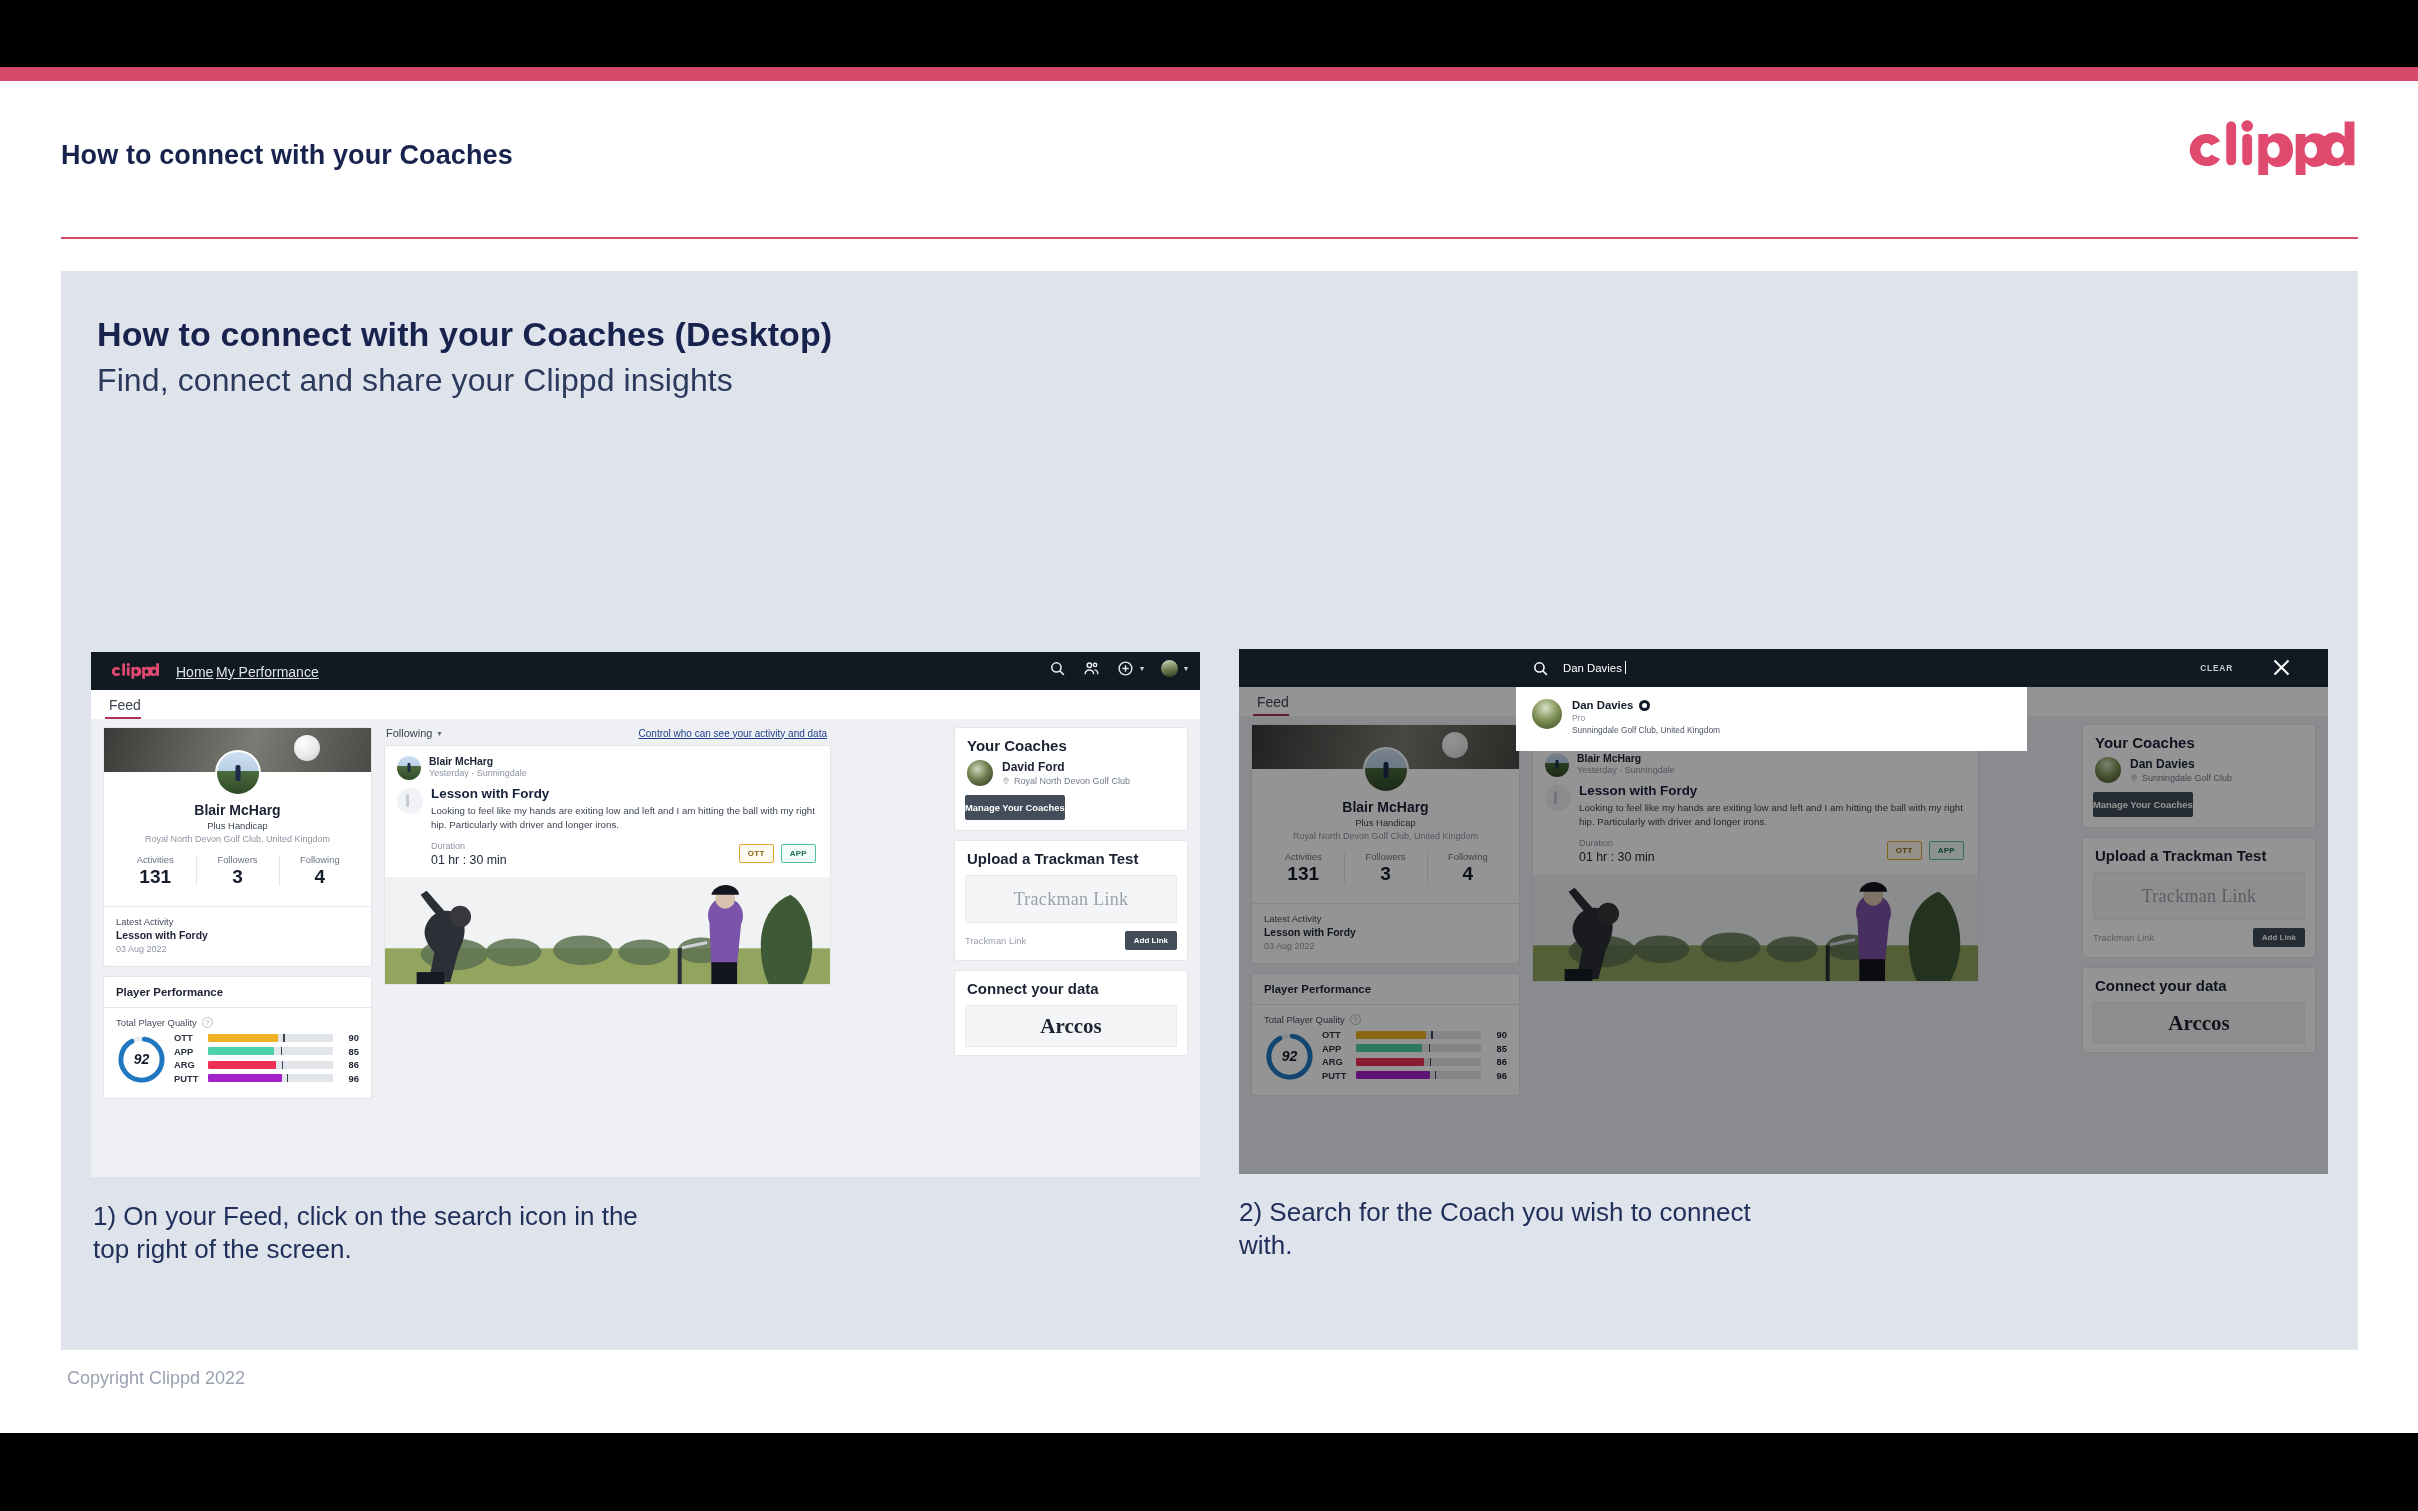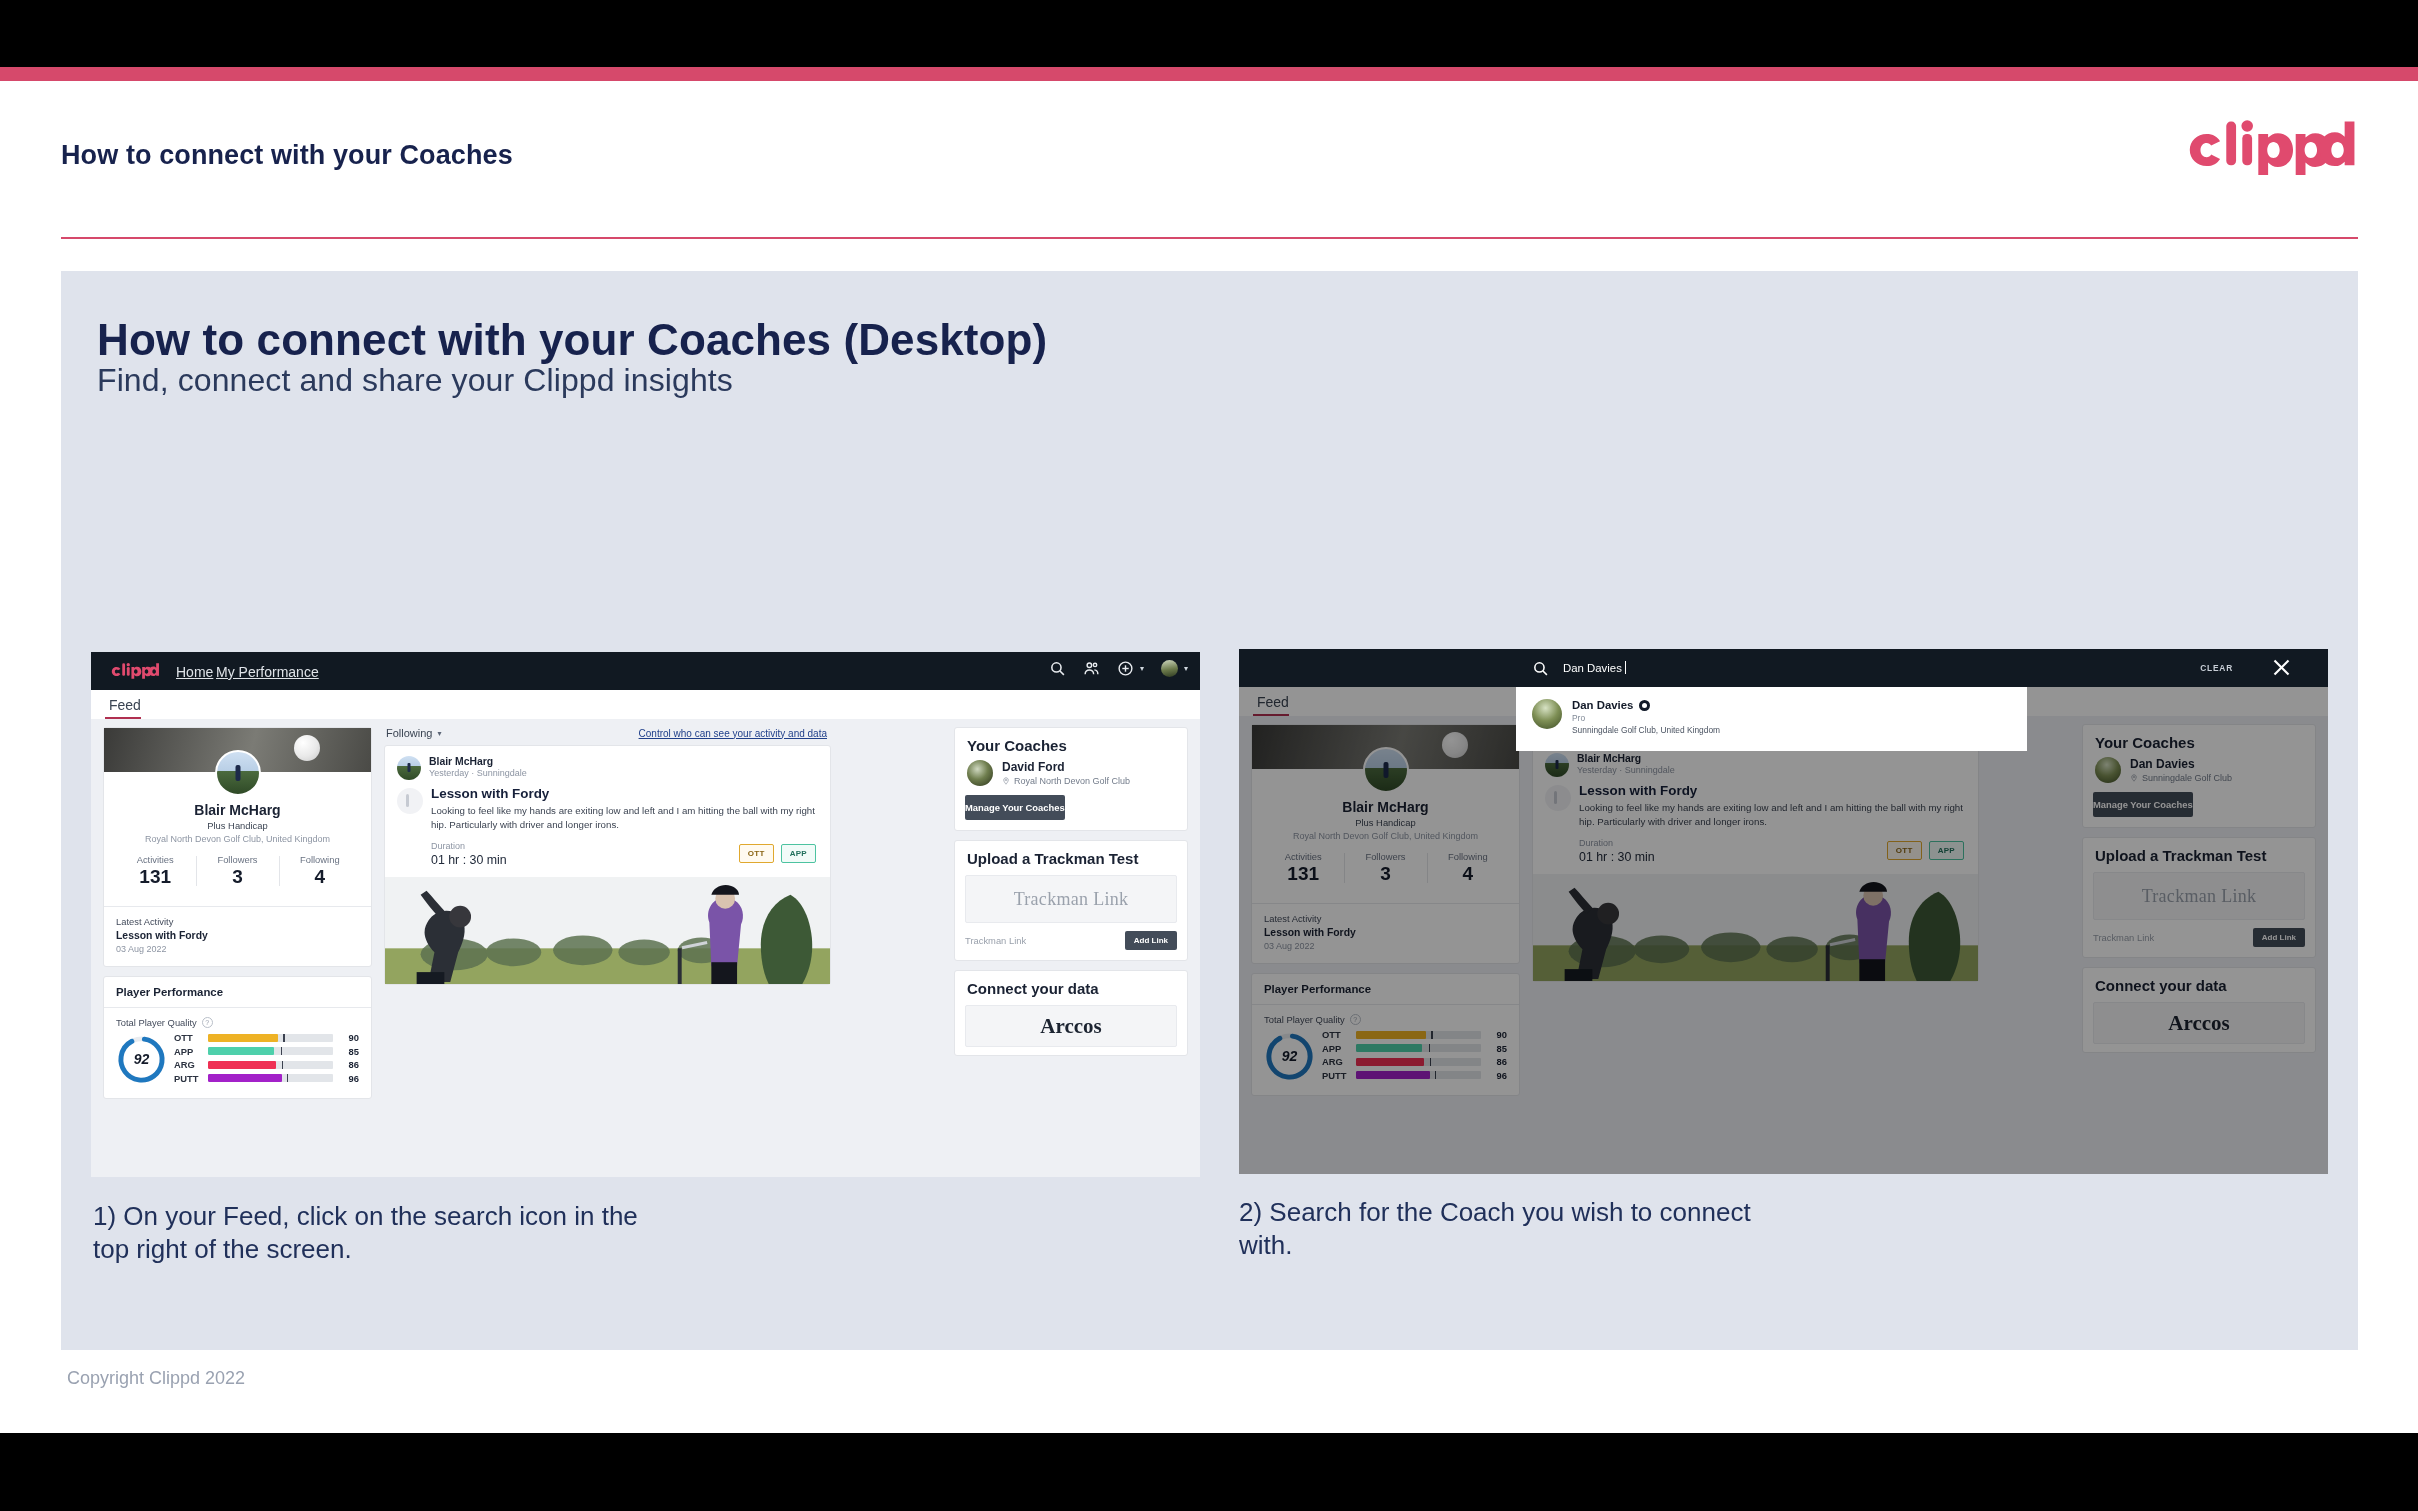--- a/index.html
+++ b/index.html
@@ -23,21 +23,21 @@
   .header-title { font-size:27px; color:#17224d; font-weight:700; letter-spacing:0.1px; }
   .logo { position:absolute; right:0px; top:-22px; width:178px; height:59px; }
   .logo svg { display:block; }
   .header-rule { position:absolute; left:61px; top:156px; width:2297px; height:2px; background:#d6496b; }
 
   
   .panel {
     position:absolute; left:61px; top:190px; width:2297px; height:1079px;
     background:#dfe3ec;
   }
-  .panel-title { position:absolute; left:36px; top:44px; font-size:44px; font-weight:700; color:#17224d; letter-spacing:0.1px; }
+  .panel-title { position:absolute; left:36px; top:44px; font-size:34px; font-weight:700; color:#17224d; letter-spacing:0.1px; }
   .panel-sub { position:absolute; left:36px; top:91px; font-size:32px; font-weight:400; color:#2b3a5c; letter-spacing:0.1px; }
 
   .copyright { position:absolute; left:67px; top:1287px; font-size:18px; color:#9aa2b1; }
 
   
   .shot { position:absolute; overflow:hidden; background:#fff; }
   .appbar { position:absolute; left:0; top:0; width:100%; height:38px; background:#111922; }
   .appbar .brand { position:absolute; left:18px; top:10px; }
   .navlink { position:absolute; top:12px; font-size:14px; color:#dfe3e8;text-decoration:underline; }
   .appbar-icons { position:absolute; right:12px; top:8px; display:flex; align-items:center; gap:17px; }

